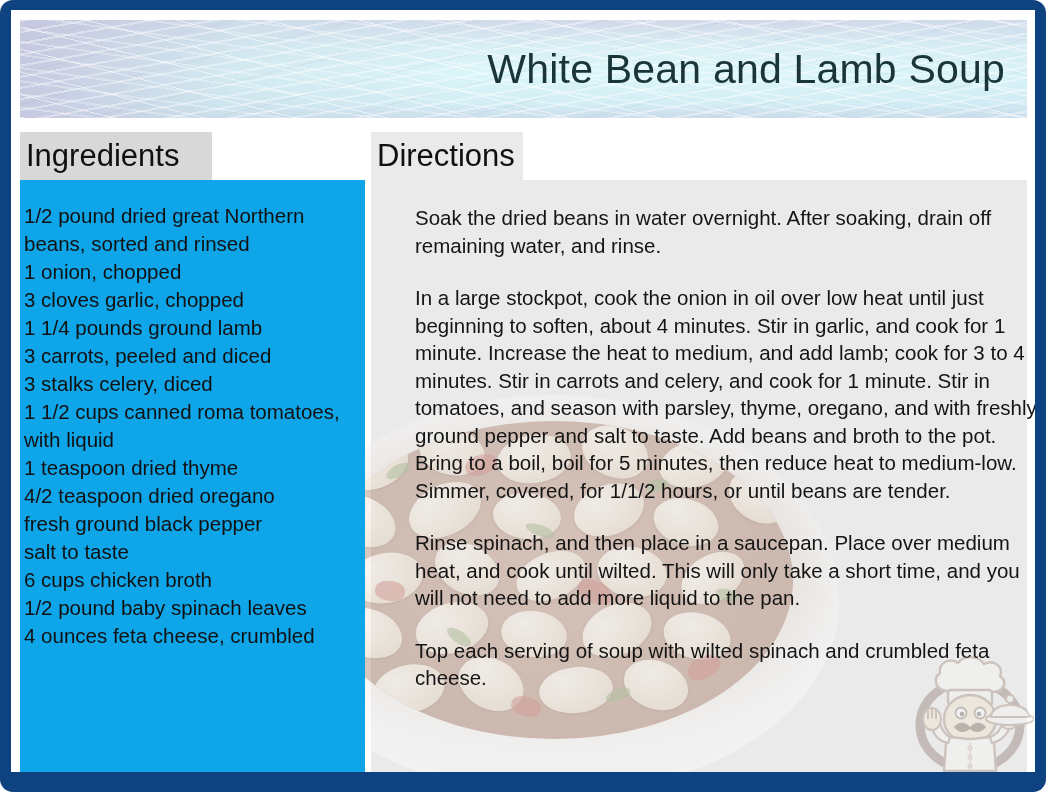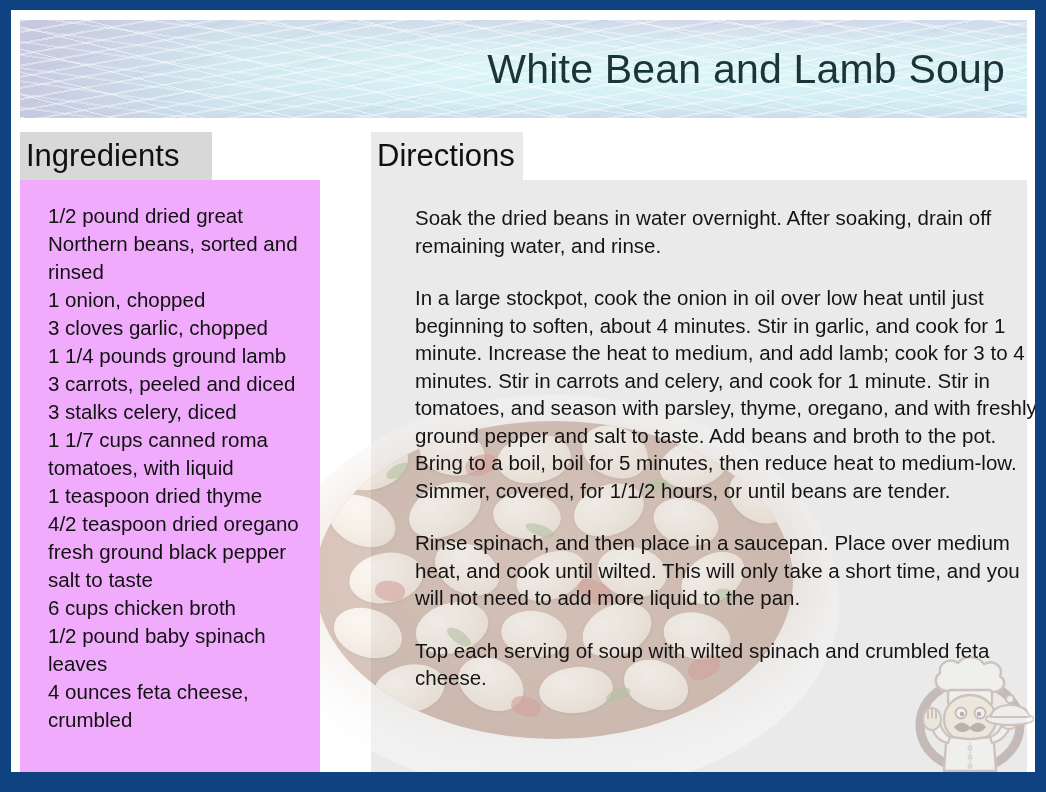--- a/index.html
+++ b/index.html
@@ -11,20 +11,21 @@
     font-family: "Liberation Sans", sans-serif;
   }
 
   .slide {
     position: relative;
     width: 1046px;
     height: 792px;
     background: #0F4280;
     overflow: hidden;
     box-sizing: border-box;
+    border-radius: 13px;
   }
 
   
   .page {
     position: absolute;
     left: 11px;
     top: 10px;
     width: 1024px;
     height: 762px;
     background: #ffffff;
@@ -138,23 +139,23 @@
     position: absolute;
     box-sizing: border-box;
   }
 
   
   #ingredients-head {
     left: 9px;  top: 122px;  width: 192px; height: 48px;
     background: #D8D8D8;
   }
   #ingredients-body {
-    left: 9px;  top: 170px;  width: 300px; height: 595px;
-    background: #f0abfc;
-    padding: 22px 10px 10px 28px;
+    left: 9px;  top: 170px;  width: 345px; height: 595px;
+    background: #0ea5e9;
+    padding: 22px 10px 10px 4px;
   }
   .ing-list {
     list-style: none;
     margin: 0;
     padding: 0;
     font-size: 20.5px;
     color: #111111;
     line-height: 28px;
   }
   .ing-list li { white-space: normal; }
@@ -261,21 +262,21 @@
 
     <div class="panel-head" id="ingredients-head">Ingredients</div>
     <div class="panel-body" id="ingredients-body">
       <ul class="ing-list">
         <li>1/2 pound dried great Northern beans, sorted and rinsed</li>
         <li>1 onion, chopped</li>
         <li>3 cloves garlic, chopped</li>
         <li>1 1/4 pounds ground lamb</li>
         <li>3 carrots, peeled and diced</li>
         <li>3 stalks celery, diced</li>
-        <li>1 1/7 cups canned roma tomatoes, with liquid</li>
+        <li>1 1/2 cups canned roma tomatoes, with liquid</li>
         <li>1 teaspoon dried thyme</li>
         <li>4/2 teaspoon dried oregano</li>
         <li>fresh ground black pepper</li>
         <li>salt to taste</li>
         <li>6 cups chicken broth</li>
         <li>1/2 pound baby spinach leaves</li>
         <li>4 ounces feta cheese, crumbled</li>
       </ul>
     </div>
 

